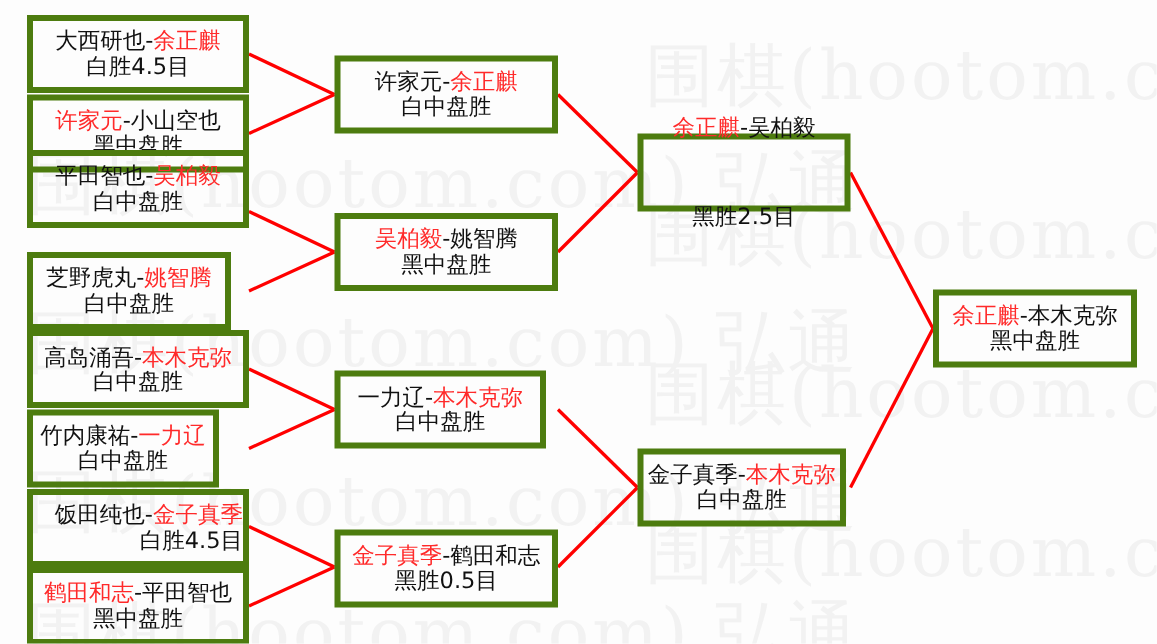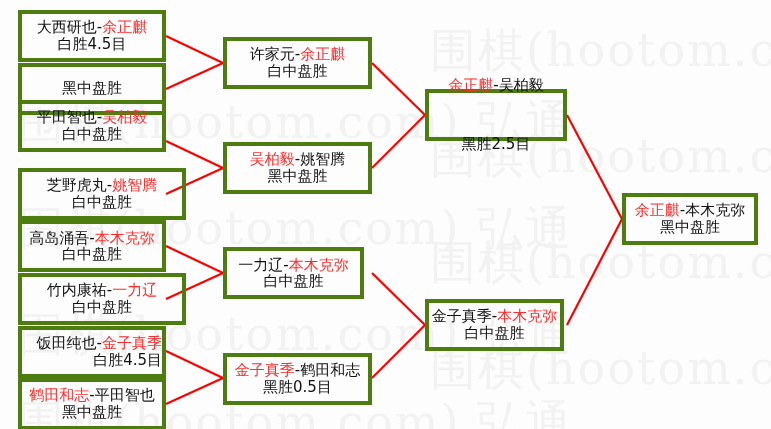--- a/index.html
+++ b/index.html
@@ -107,35 +107,36 @@
       <path d="M567 115 L622 219"></path>
       <path d="M567 325 L622 219"></path>
     </g>
   </svg>
 
 <div class="match-box" style="left: 18px; top: 10px; width: 148px; height: 52px;">
       <div class="players"><span class="p-black">大西研也</span><span class="dash">-</span><span class="p-red">余正麒</span></div>
       <div class="result">白胜4.5目</div>
     </div>
     <div class="match-box" style="left: 18px; top: 62.6px; width: 148px; height: 52px;">
+      <div class="players"><span class="p-red">许家元</span><span class="dash">-</span><span class="p-black">小山空也</span></div>
       <div class="result">黑中盘胜</div>
     </div>
     <div class="match-box" style="left: 18px; top: 100px; width: 148px; height: 52px;">
       <div class="players"><span class="p-black">平田智也</span><span class="dash">-</span><span class="p-red">吴柏毅</span></div>
       <div class="result">白中盘胜</div>
     </div>
-    <div class="match-box" style="left: 18px; top: 167.8px; width: 168px; height: 52px;">
+    <div class="match-box" style="left: 18px; top: 167.8px; width: 136px; height: 52px;">
       <div class="players"><span class="p-black">芝野虎丸</span><span class="dash">-</span><span class="p-red">姚智腾</span></div>
       <div class="result">白中盘胜</div>
     </div>
     <div class="match-box" style="left: 18px; top: 220.4px; width: 148px; height: 52px;">
       <div class="players"><span class="p-black">高岛涌吾</span><span class="dash">-</span><span class="p-red">本木克弥</span></div>
       <div class="result">白中盘胜</div>
     </div>
-    <div class="match-box" style="left: 18px; top: 273px; width: 168px; height: 52px;">
+    <div class="match-box" style="left: 18px; top: 273px; width: 128px; height: 52px;">
       <div class="players"><span class="p-black">竹内康祐</span><span class="dash">-</span><span class="p-red">一力辽</span></div>
       <div class="result">白中盘胜</div>
     </div>
     <div class="match-box" style="left: 18px; top: 325.6px; width: 148px; height: 52px; align-items: flex-end;">
       <div class="players"><span class="p-black">饭田纯也</span><span class="dash">-</span><span class="p-red">金子真季</span></div>
       <div class="result">白胜4.5目</div>
     </div>
     <div class="match-box" style="left: 18px; top: 378.2px; width: 148px; height: 52px;">
       <div class="players"><span class="p-red">鹤田和志</span><span class="dash">-</span><span class="p-black">平田智也</span></div>
       <div class="result">黑中盘胜</div>

